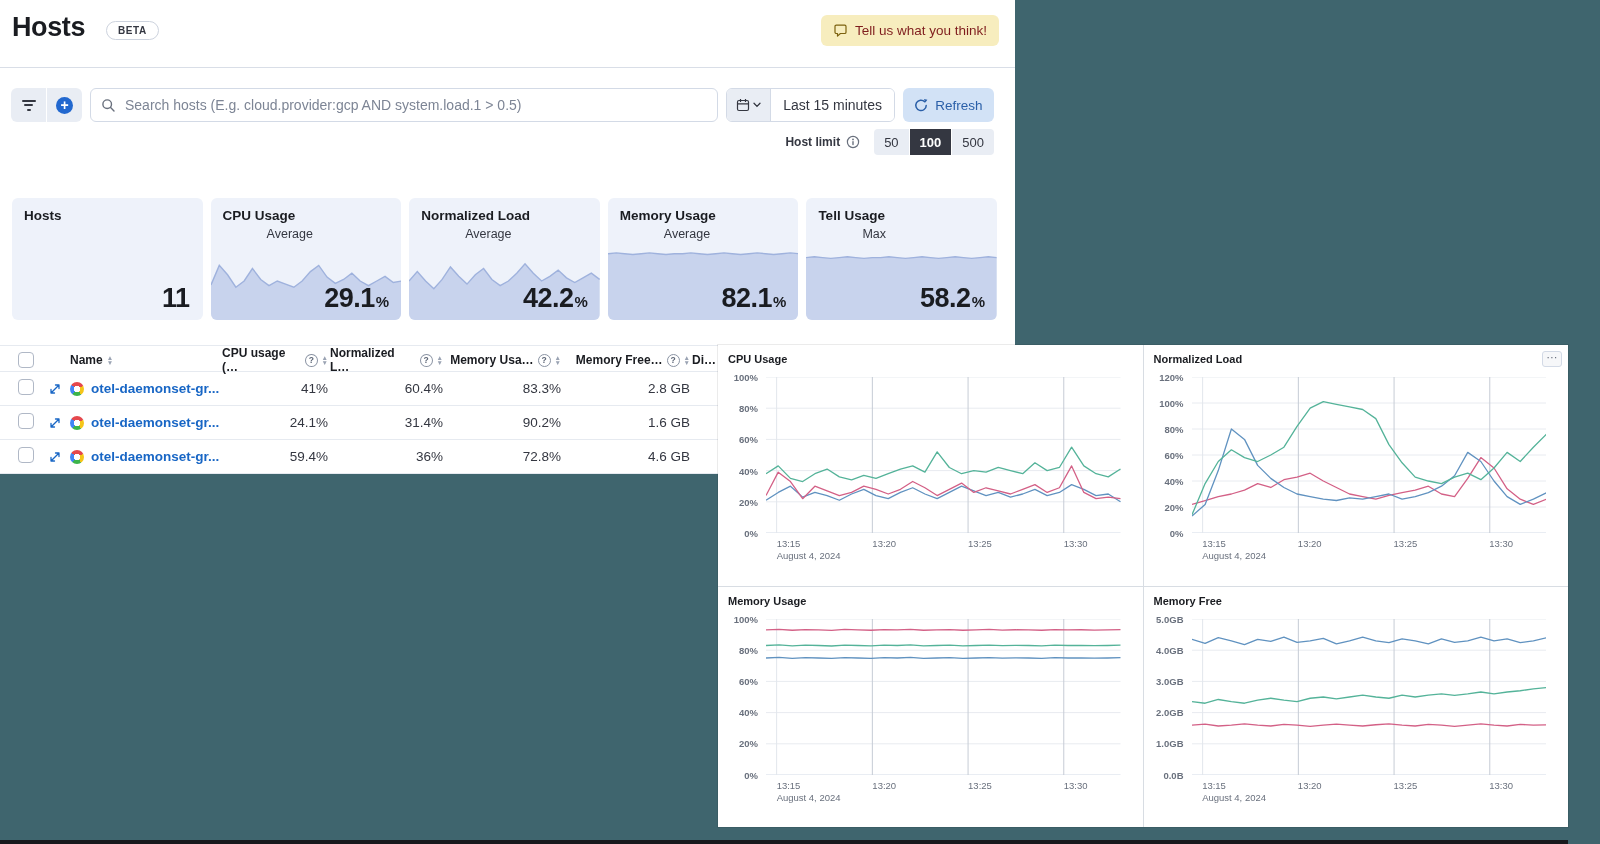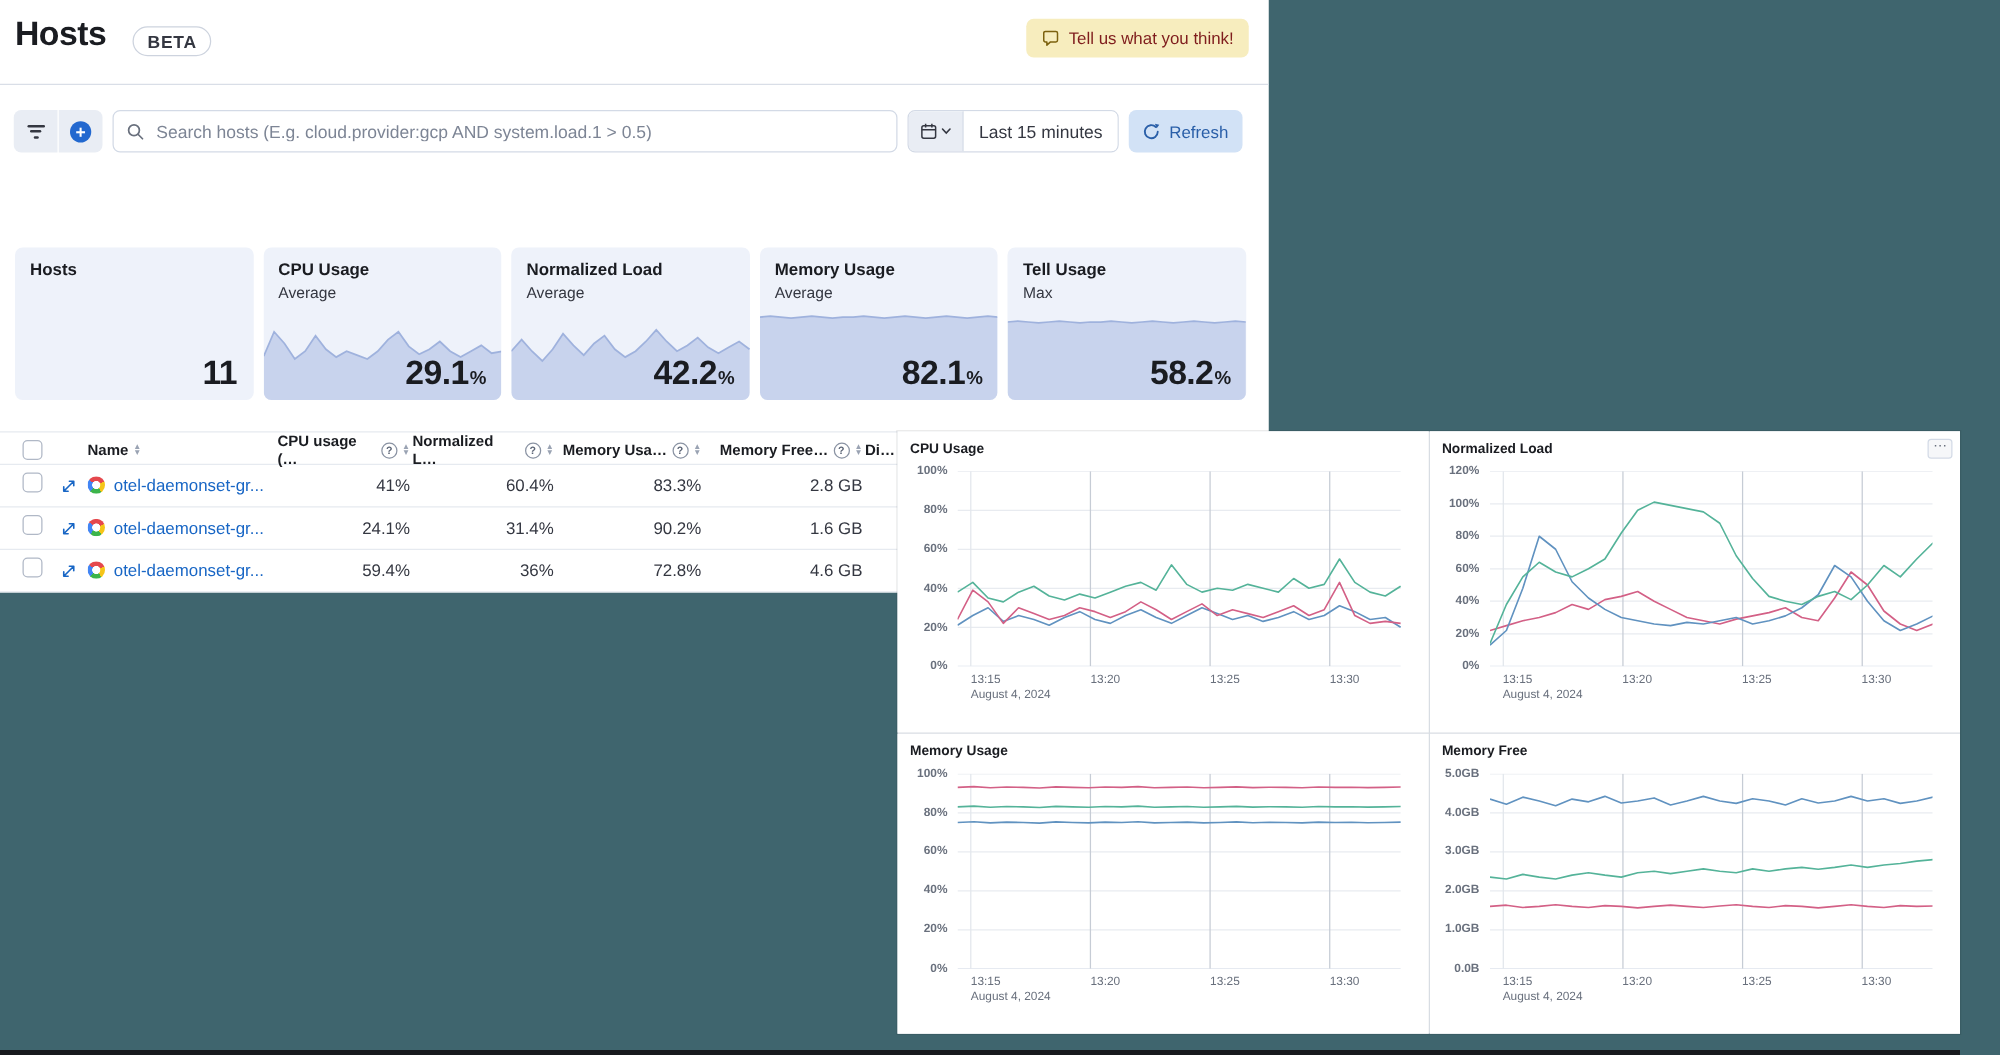--- a/index.html
+++ b/index.html
@@ -8,21 +8,21 @@
     position:relative;
     font-family:"Liberation Sans","DejaVu Sans",sans-serif;
     background:#3f656e;
     overflow:hidden;
     color:#1a1c21;
   }
   
   .main-panel{position:absolute;left:0;top:0;width:1015px;height:474px;background:#fff;z-index:1;}
   .panel-header{position:relative;height:68px;border-bottom:1px solid #d9dee7;}
   .page-title{position:absolute;left:12px;top:12px;font-size:27px;font-weight:700;letter-spacing:-.4px;}
-  .beta-badge{position:absolute;left:106px;top:21px;border:1px solid #cdd3de;border-radius:14px;padding:3px 11px;font-size:14px;font-weight:700;letter-spacing:.6px;color:#343741;background:#fff;}
+  .beta-badge{position:absolute;left:106px;top:21px;border:1px solid #cdd3de;border-radius:14px;padding:3px 11px;font-size:10px;font-weight:700;letter-spacing:.6px;color:#343741;background:#fff;}
   .feedback-btn{position:absolute;right:16px;top:15px;height:31px;display:flex;align-items:center;gap:7px;background:#f7edbe;border:none;border-radius:6px;padding:0 12px;font-size:13.5px;font-weight:500;color:#7f1d1d;cursor:pointer;font-family:inherit;}
   
   .toolbar{position:absolute;top:88px;left:11px;right:21px;height:34px;display:flex;gap:8px;}
   .filter-group{display:flex;gap:1px;}
   .icon-btn{width:35px;height:34px;background:#e9edf4;border:none;display:flex;align-items:center;justify-content:center;cursor:pointer;}
   .icon-btn.first{border-radius:6px 0 0 6px;}
   .icon-btn.last{border-radius:0 6px 6px 0;}
   .filter-icon{display:flex;flex-direction:column;gap:2.5px;align-items:center;}
   .filter-icon i{display:block;height:2px;background:#343741;border-radius:1px;}
   .filter-icon i:nth-child(1){width:14px;}
@@ -44,38 +44,38 @@
   .info-icon{margin:0 14px 0 6px;display:flex;}
   .limit-group{display:flex;gap:1px;border-radius:4px;overflow:hidden;}
   .limit-btn{border:none;background:#e9edf4;color:#343741;font-size:13px;padding:0 10px;height:26px;cursor:pointer;font-family:inherit;}
   .limit-btn.selected{background:#343741;color:#fff;font-weight:700;}
   
   .metrics-link{position:absolute;top:176px;left:12px;display:flex;align-items:center;gap:5px;font-size:15px;color:#1866c5;text-decoration:none;cursor:pointer;margin-top:36px;}
   
   .kpi-row{position:absolute;top:198px;left:12px;right:18px;display:flex;gap:8px;}
   .kpi-card{flex:1;height:122px;background:#eef2fa;border-radius:6px;position:relative;overflow:hidden;padding:10px 12px;}
   .kpi-title{font-size:13.5px;font-weight:700;position:relative;z-index:2;}
-  .kpi-sub{font-size:12.5px;color:#343741;margin-top:4px;position:relative;z-index:2;}
+  .kpi-sub{font-size:12.5px;color:#343741;margin-top:4px;position:relative;z-index:2;margin-left:44px;}
   .spark{position:absolute;left:0;right:0;bottom:0;height:78px;z-index:1;}
   .spark svg{width:100%;height:100%;display:block;}
   .kpi-value{position:absolute;right:12px;bottom:6px;display:flex;align-items:baseline;z-index:2;}
   .kpi-num{font-size:27px;font-weight:700;letter-spacing:-.5px;}
   .kpi-unit{font-size:15px;font-weight:700;margin-left:1px;}
   
   .hosts-table{position:absolute;top:345px;left:0;width:830px;}
   .thead,.tr{display:grid;grid-template-columns:40px 30px 152px 108px 115px 118px 129px 120px;align-items:center;}
   .thead{height:27px;border-top:1px solid #e6eaf0;border-bottom:1px solid #e6eaf0;}
   .tr{height:34px;border-bottom:1px solid #e6eaf0;}
   .th{font-size:12px;font-weight:700;color:#1a1c21;display:flex;align-items:center;gap:4px;}
   .th-num{justify-content:flex-end;padding-right:2px;}
   .td-num{font-size:13.5px;color:#343741;text-align:right;padding-right:2px;}
   .td-check,.th-check{padding-left:18px;}
   .checkbox{width:16px;height:16px;border:1px solid #b0b8c6;border-radius:4px;background:#fff;display:inline-block;cursor:pointer;}
   .td-expand,.th-expand{display:flex;justify-content:center;}
-  .td-name{display:flex;align-items:flex-start;gap:7px;overflow:hidden;}
+  .td-name{display:flex;align-items:flex-end;gap:7px;overflow:hidden;font-weight:bold;}
   .host-icon{width:14px;height:14px;border-radius:50%;flex:0 0 14px;background:
     radial-gradient(circle at center,#fff 0 3px,rgba(255,255,255,0) 3.5px),
     conic-gradient(#e5484d 0 18%,#f5c518 18% 40%,#3cb44b 40% 62%,#4285f4 62% 85%,#e5484d 85% 100%);}
   .host-link{color:#1866c5;font-size:13.5px;white-space:nowrap;overflow:hidden;text-overflow:ellipsis;text-decoration:none;cursor:pointer;}
   .sort-icon{display:inline-flex;flex-direction:column;align-items:center;line-height:5px;font-size:6.5px;color:#9aa3b3;cursor:pointer;}
   .sort-icon::before{content:"▲";}
   .sort-icon::after{content:"▼";}
   .help-icon{width:13px;height:13px;border:1px solid #8a93a3;border-radius:50%;display:inline-flex;align-items:center;justify-content:center;color:#5b6475;cursor:pointer;}
   .help-icon::after{content:"?";font-size:8.5px;font-weight:700;}
   
@@ -148,20 +148,35 @@
     </div>
     <button class="refresh-btn">
       <svg width="14" height="14" viewBox="0 0 14 14">
         <path d="M12.2 7.4a5.2 5.2 0 1 1-1.5-3.7" fill="none" stroke="currentColor" stroke-width="1.5" stroke-linecap="round"></path>
         <polygon points="9.9,1 13.4,1.7 11.4,4.6" fill="currentColor"></polygon>
       </svg>
       <span>Refresh</span>
     </button>
   </div>
 
+  <div class="host-limit">
+    <span class="host-limit-label">Host limit</span>
+    <span class="info-icon">
+      <svg width="14" height="14" viewBox="0 0 14 14">
+        <circle cx="7" cy="7" r="5.6" fill="none" stroke="#69707d" stroke-width="1.2"></circle>
+        <circle cx="7" cy="4.4" r="0.9" fill="#69707d"></circle>
+        <rect x="6.3" y="6" width="1.4" height="4.2" rx="0.7" fill="#69707d"></rect>
+      </svg>
+    </span>
+    <div class="limit-group">
+      <button class="limit-btn">50</button>
+      <button class="limit-btn selected">100</button>
+      <button class="limit-btn">500</button>
+    </div>
+  </div>
 
   <a class="metrics-link">
     <span>What are these metrics?</span>
     <svg width="12" height="12" viewBox="0 0 12 12">
       <path d="M7.6 1.4 H10.6 V4.4 M10.4 1.6 L5.6 6.4" fill="none" stroke="currentColor" stroke-width="1.2" stroke-linecap="round"></path>
       <path d="M9.4 7.4 V10.4 H1.6 V2.6 H4.6" fill="none" stroke="currentColor" stroke-width="1.2" stroke-linecap="round"></path>
     </svg>
   </a>
 
   <div class="kpi-row">

